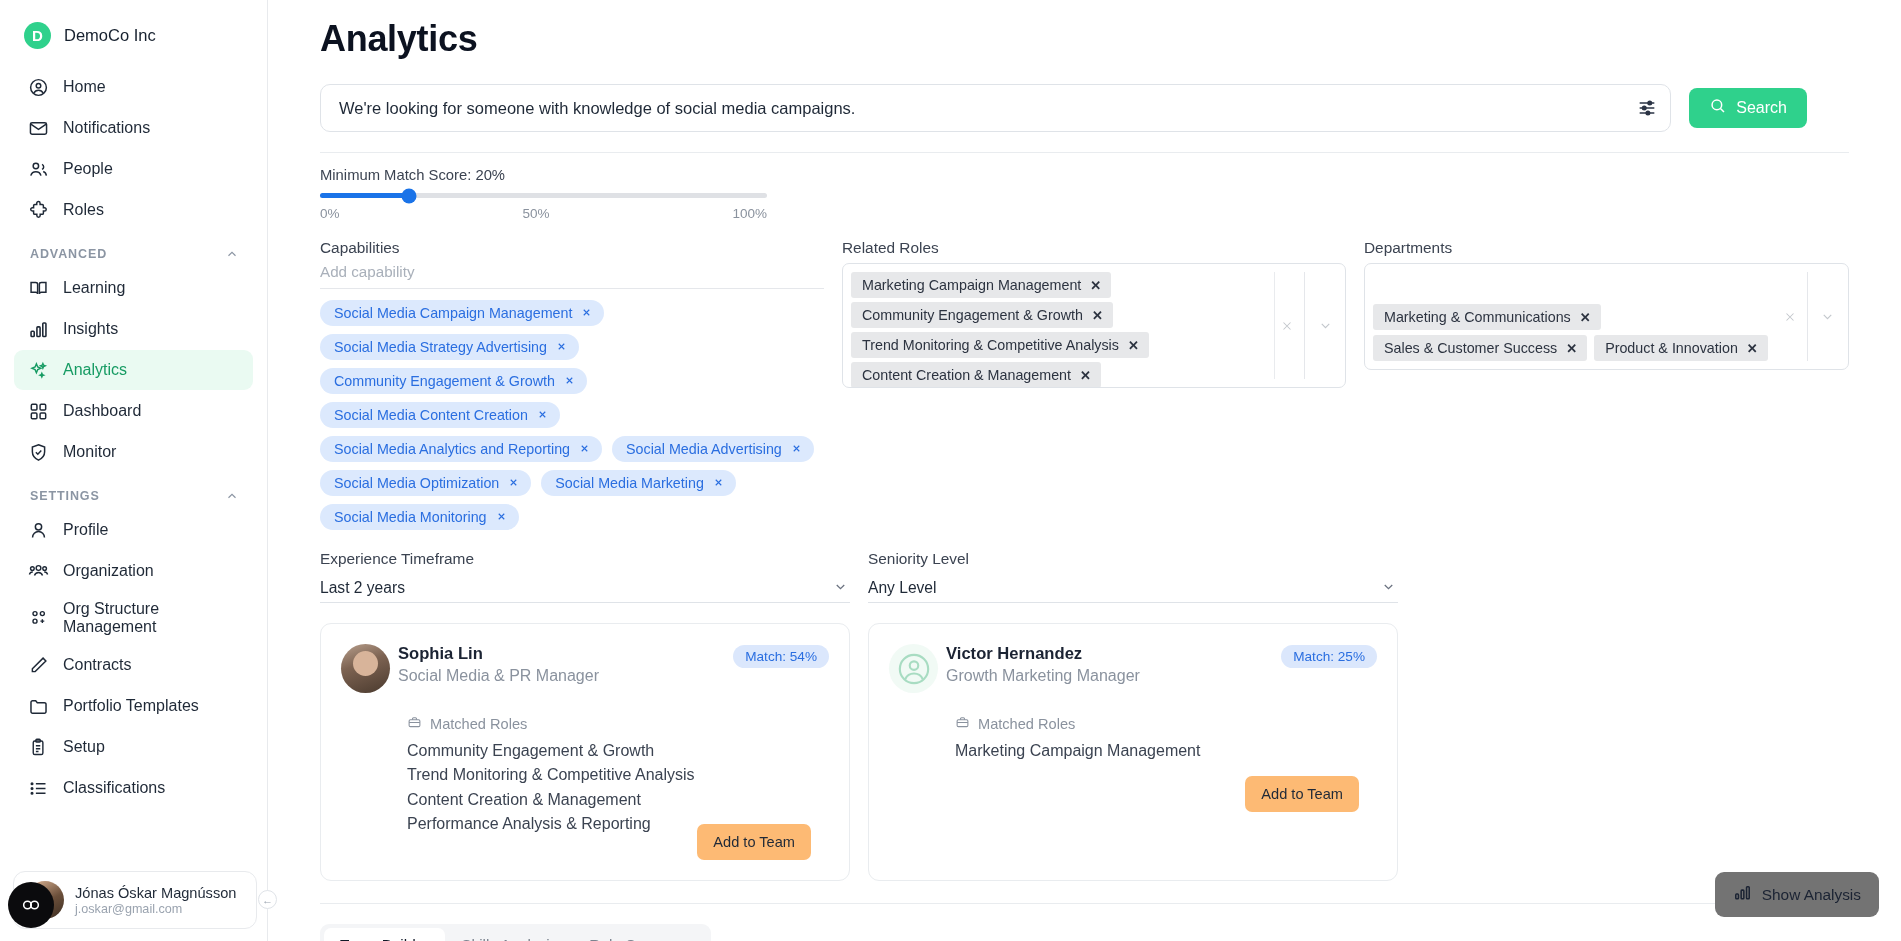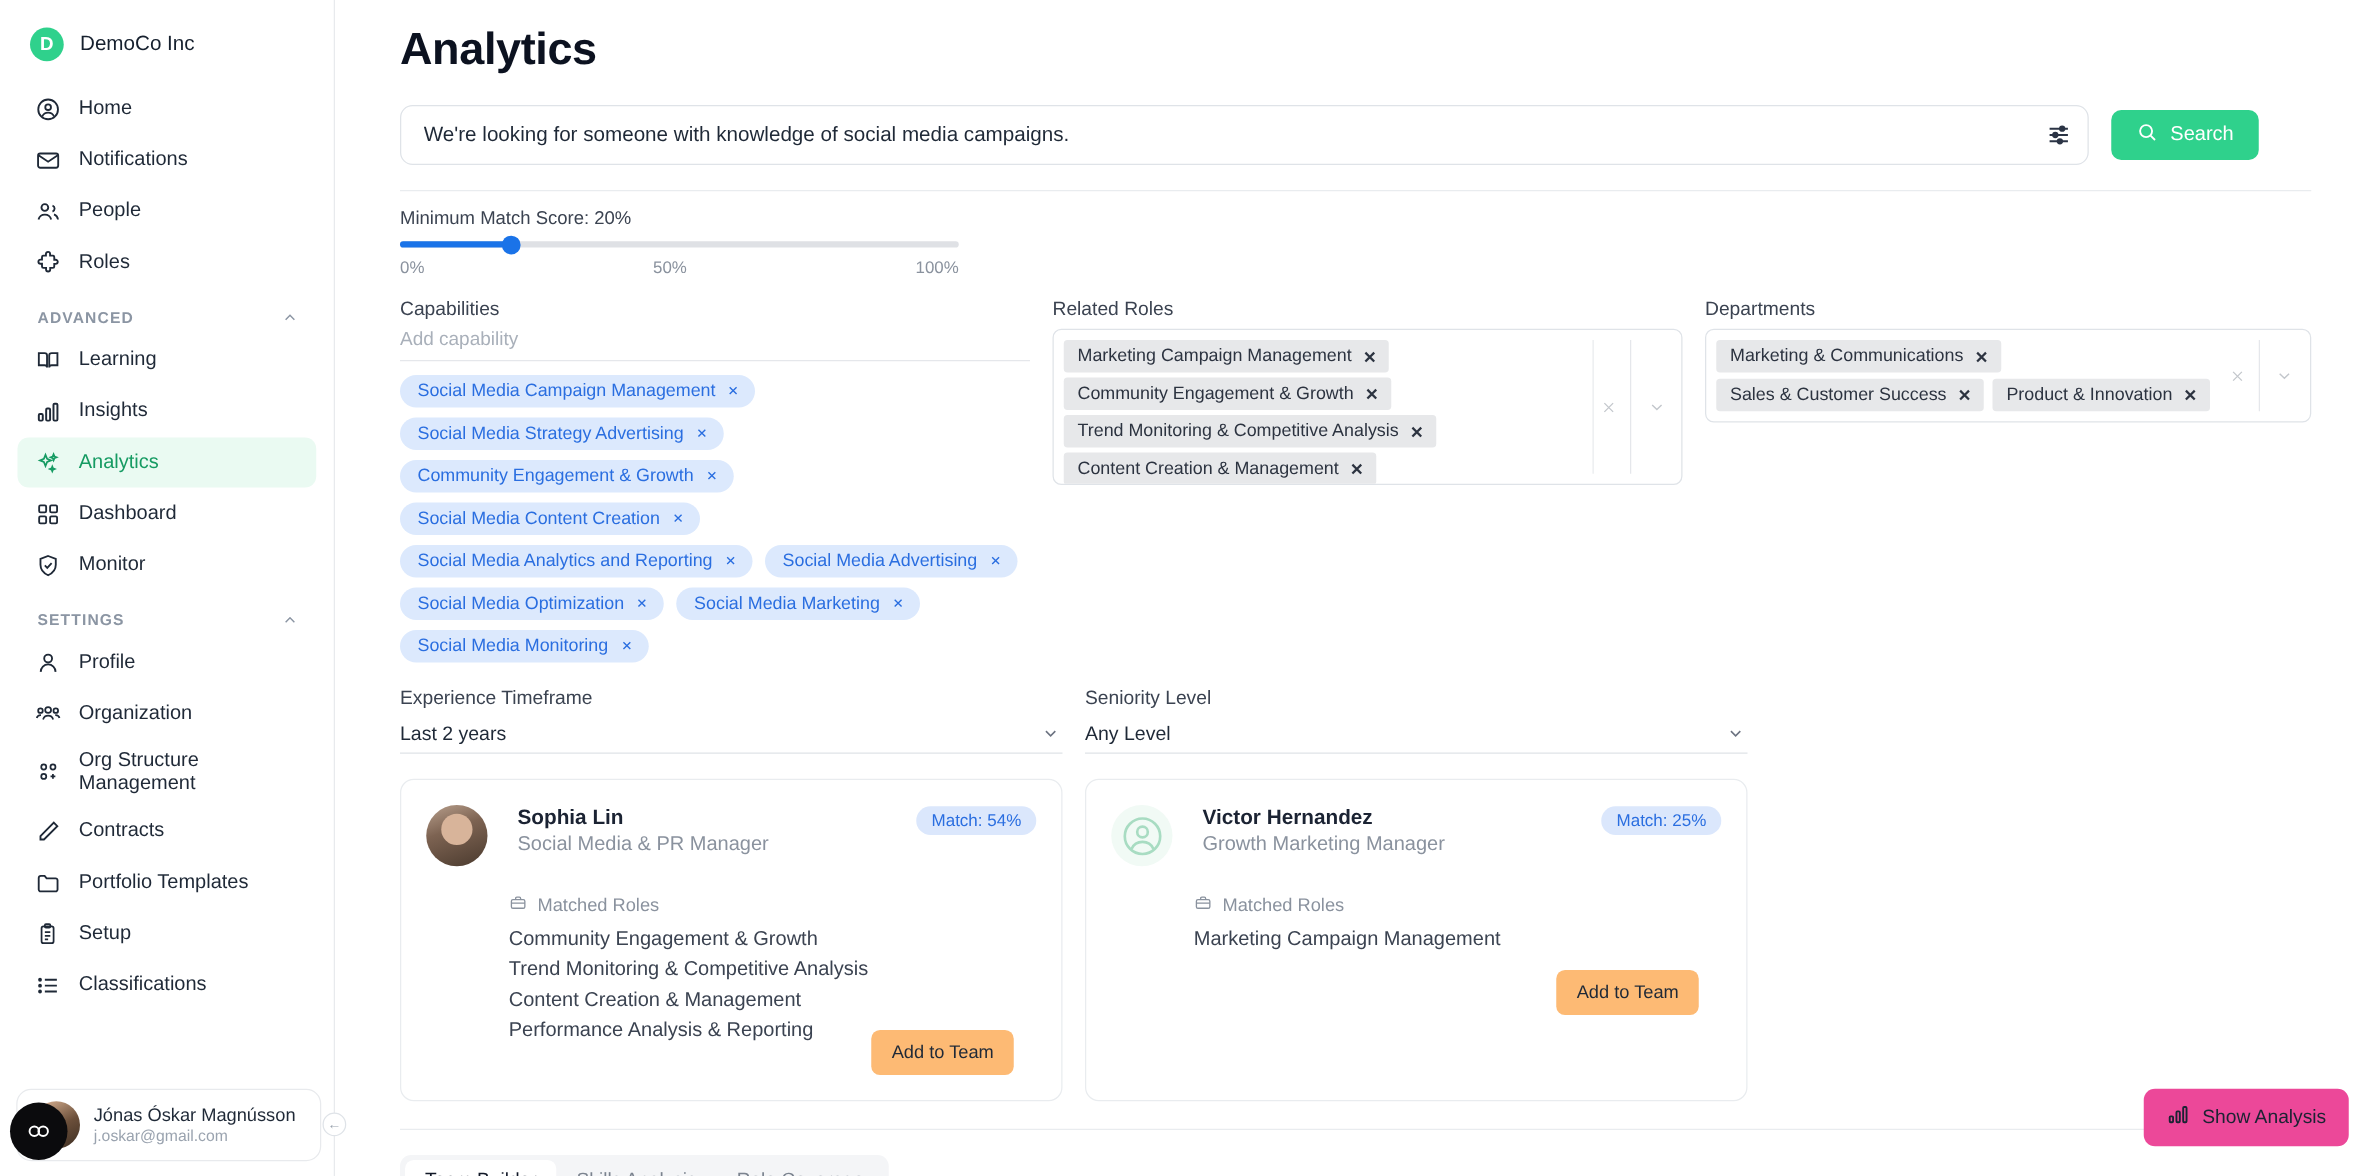--- a/index.html
+++ b/index.html
@@ -203,21 +203,21 @@
   }
   .sel-caret { position: absolute; right: 2px; top: 6px; color: #6b7280; }
 
   
   .cards { display: flex; gap: 18px; margin: 20px 52px 0 52px; }
   .card {
     width: 530px; height: 258px;
     border: 1px solid #e9ecef; border-radius: 11px; background: #fff;
     padding: 20px 20px 16px 20px; position: relative;
   }
-  .card-head { display: flex; gap: 24px; align-items: flex-start; }
+  .card-head { display: flex; gap: 8px; align-items: flex-start; }
   .avatar-photo {
     width: 49px; height: 49px; border-radius: 50%; flex: 0 0 49px;
     background: linear-gradient(160deg,#b9a08d 0%,#7d6352 40%,#4a3a2e 100%);
     position: relative; overflow: hidden;
   }
   .avatar-photo::after {
     content:""; position:absolute; left:12px; top:7px; width:25px; height:25px;
     border-radius:50%; background:#d8b49a;
   }
   .avatar-placeholder {
@@ -254,21 +254,21 @@
   }
   .tab {
     padding: 8px 16px; border-radius: 7px; font-size: 15.3px;
     color: #7b838f; cursor: pointer; white-space: nowrap;
   }
   .tab.active { background: #fff; color: #111827; }
 
   .show-analysis {
     position: absolute; right: 22px; bottom: 24px;
     display: flex; align-items: center; gap: 10px;
-    background: #ec4899; border: 0; border-radius: 9px;
+    background: #737373; border: 0; border-radius: 9px;
     padding: 11px 18px; font-size: 15.4px; color: #1b2333;
     cursor: pointer; font-family: "Liberation Sans", sans-serif;
   }
 </style>
 </head>
 <body>
 
 <aside class="sidebar">
 
   <div class="brand">
@@ -626,21 +626,21 @@
                 <path d="M6 9.5l6 6 6-6"></path>
               </svg>
           </div>
         </div>
       </div>
     </div>
 
     <div class="col-dep">
       <div class="field-label">Departments</div>
       <div class="multiselect ms-dept">
-        <div id="dep-chips" style="display:flex;flex-wrap:wrap;gap:5px 7px;">
+        <div id="dep-chips" style="display:flex;flex-wrap:wrap;gap:5px 7px;margin-top:32px;">
             <div class="chip-gray">
               <span>Marketing &amp; Communications</span>
               <span class="x">✕</span>
             </div>
             <div class="chip-gray">
               <span>Sales &amp; Customer Success</span>
               <span class="x">✕</span>
             </div>
             <div class="chip-gray">
               <span>Product &amp; Innovation</span>

